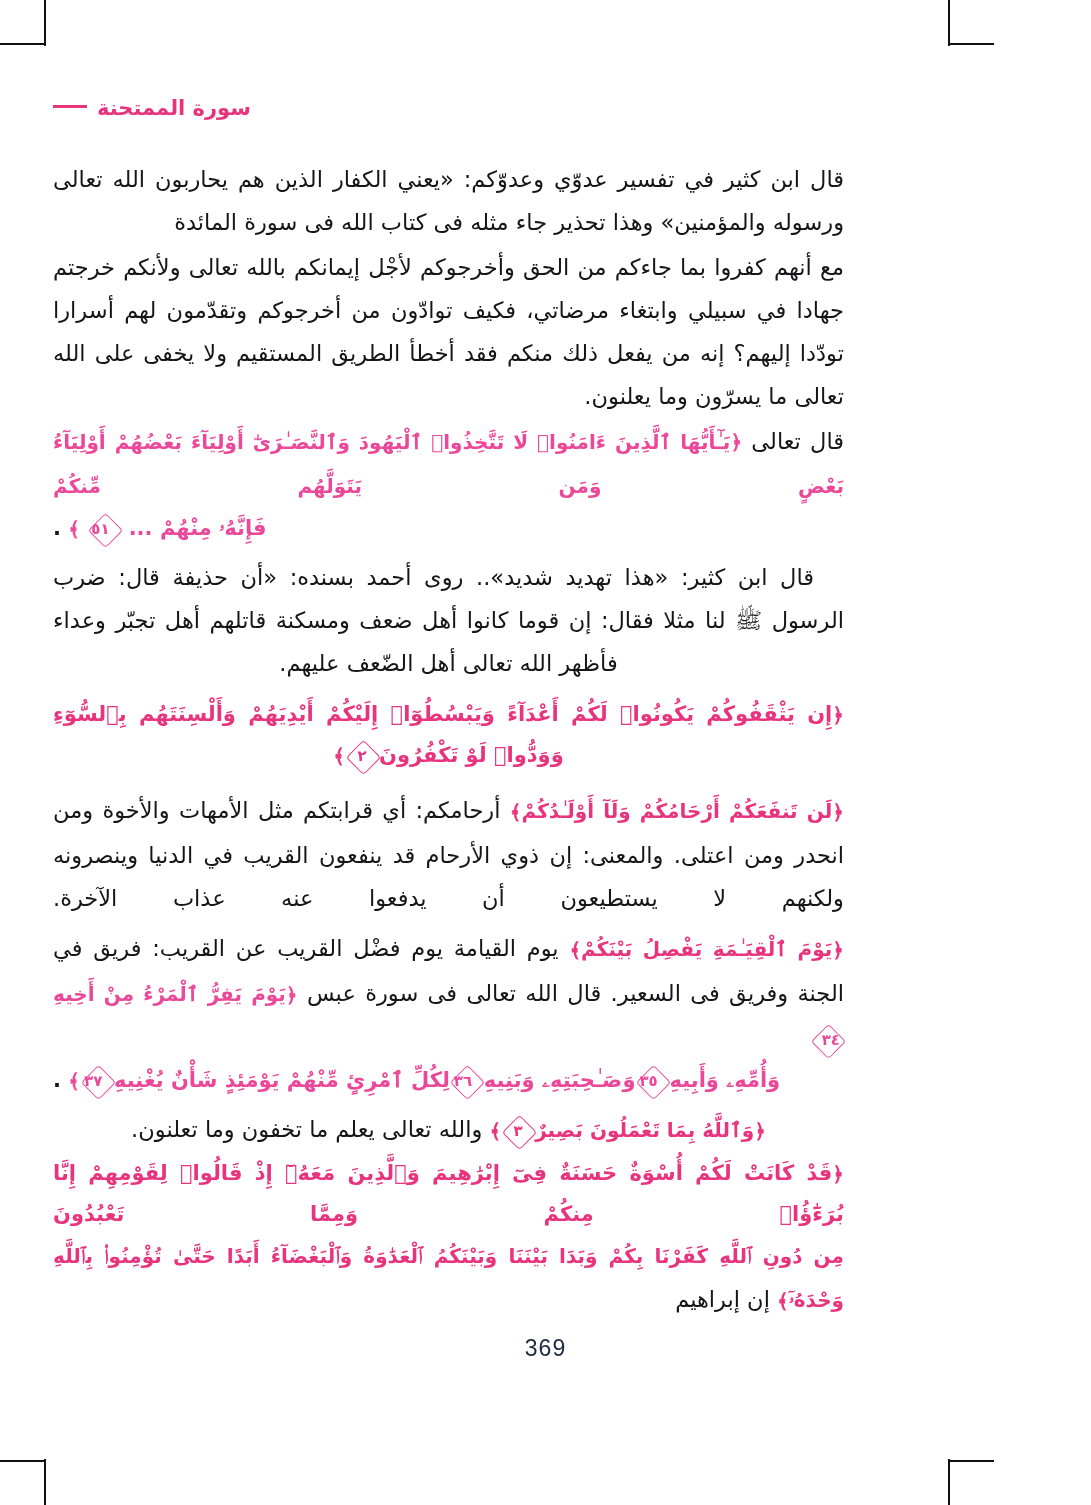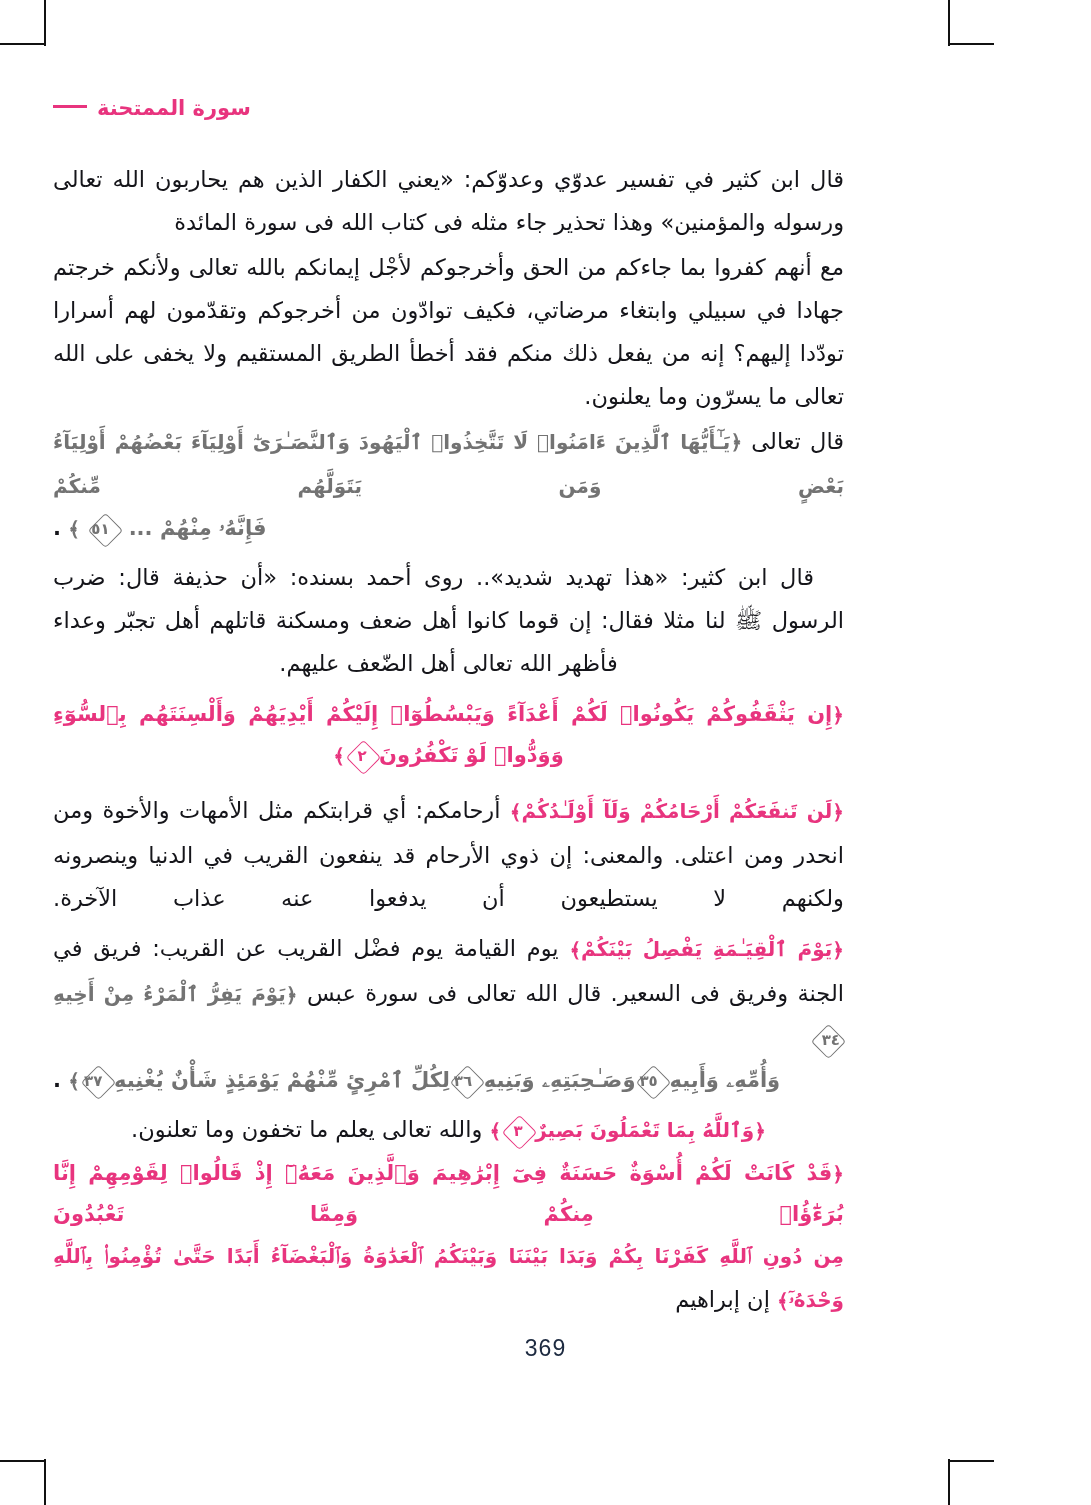--- a/index.html
+++ b/index.html
@@ -91,21 +91,21 @@
   p.prose.indent { text-indent: 30px; }
   p.prose.last-right { text-align-last: right; }
   p.prose.center-last { text-align-last: center; }
 
   
   .ayah {
     font-family: "DejaVu Sans", sans-serif;
     font-weight: 600;
     letter-spacing: -0.4px;
   }
-  .ayah-black { color: #737373; }
+  .ayah-black { color: #ec4899; }
   .ayah-pink  { color: #E8347E; }
 
   
   .ayah-block {
     margin: 0;
     padding: 0;
     direction: rtl;
     font-size: 21px;
     line-height: 40px;
     text-align: justify;

